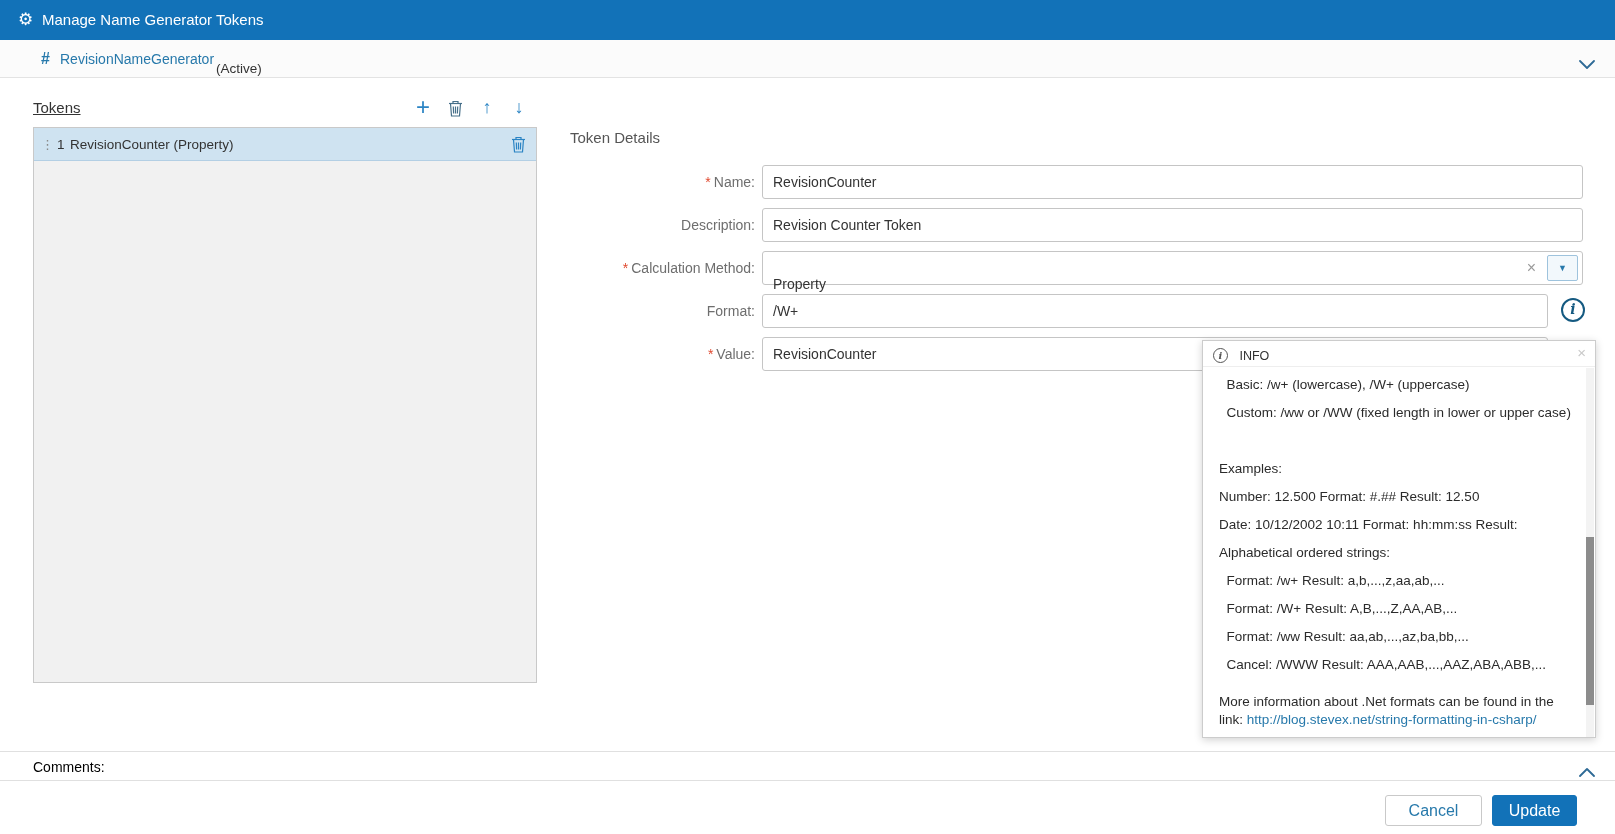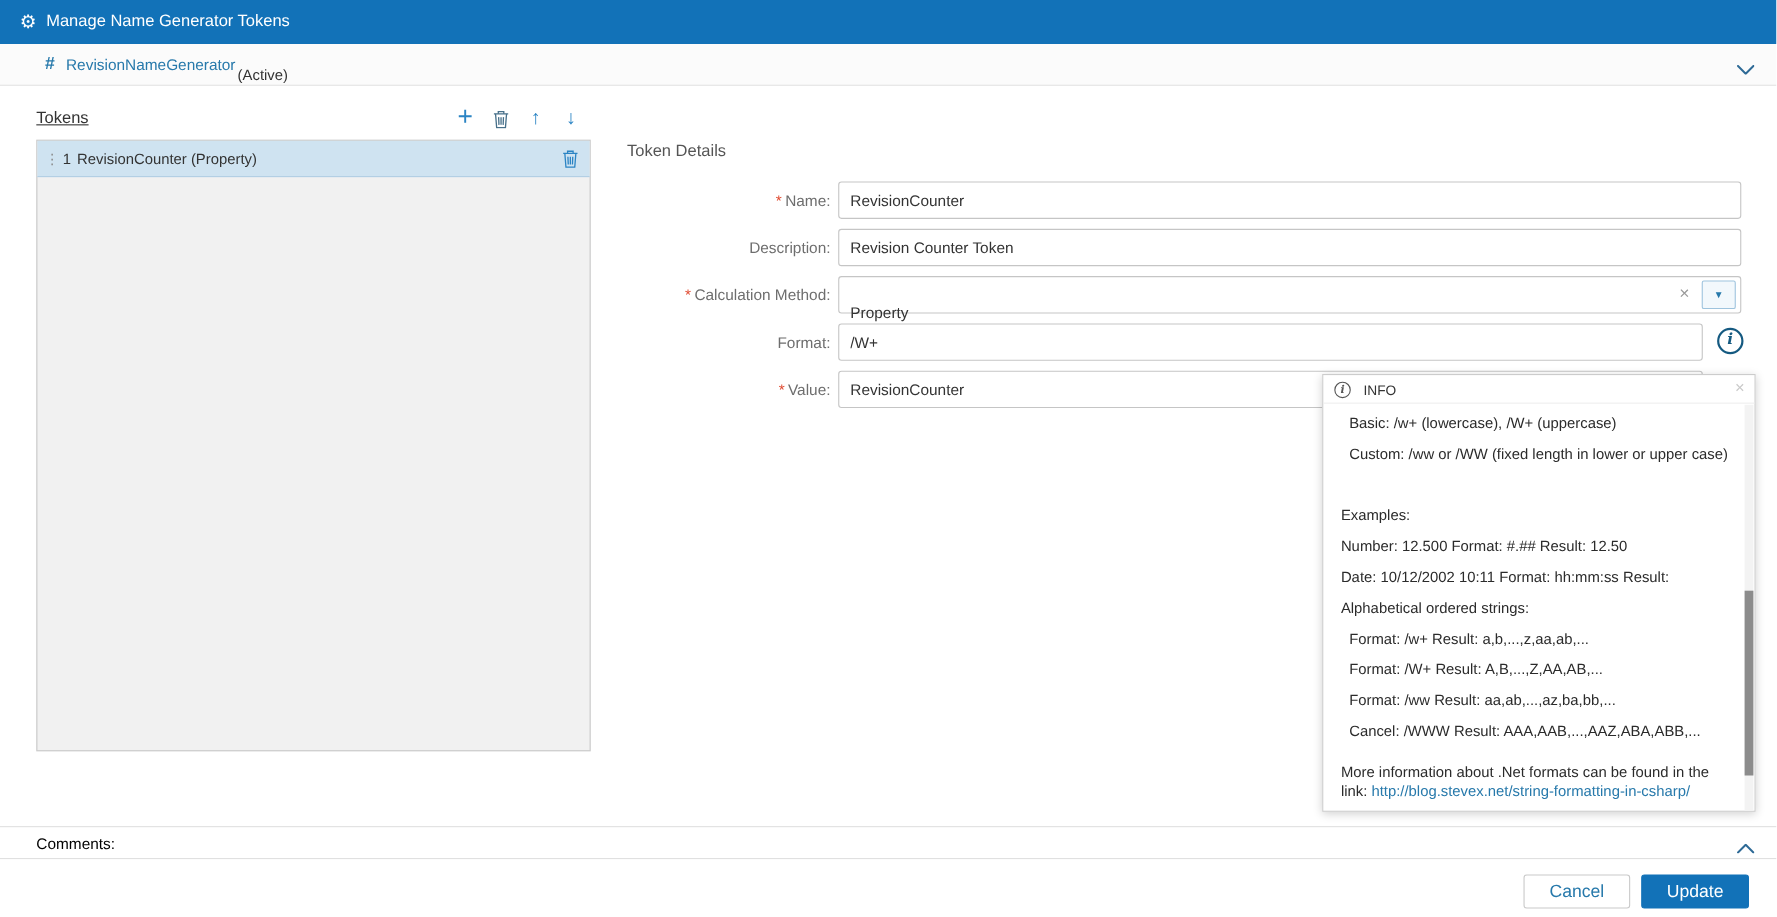--- a/index.html
+++ b/index.html
@@ -101,21 +101,21 @@
                   background:#fff; cursor:pointer; }
   .comments-bar .comments-label { position:absolute; left:33px; top:0; line-height:30px;
                                   font-size:14px; color:#000000; }
   .comments-bar .chev { position:absolute; right:20px; top:11px; }
 
   
   .btn { position:absolute; top:795px; height:31px; border-radius:3px; font-size:16px;
          font-family:inherit; cursor:pointer; }
   .btn.cancel { left:1385px; width:97px; background:#fff; border:1px solid #c9c9c9;
                 color:#2779ab; }
-  .btn.update { left:1492px; width:98px; background:#1272b8; border:1px solid #1272b8;
+  .btn.update { left:1492px; width:85px; background:#1272b8; border:1px solid #1272b8;
                 color:#fff; }
 </style>
 </head>
 <body>
 
 <div class="titlebar">
   <span class="gear">⚙</span>
   <span class="title">Manage Name Generator Tokens</span>
 </div>
 

